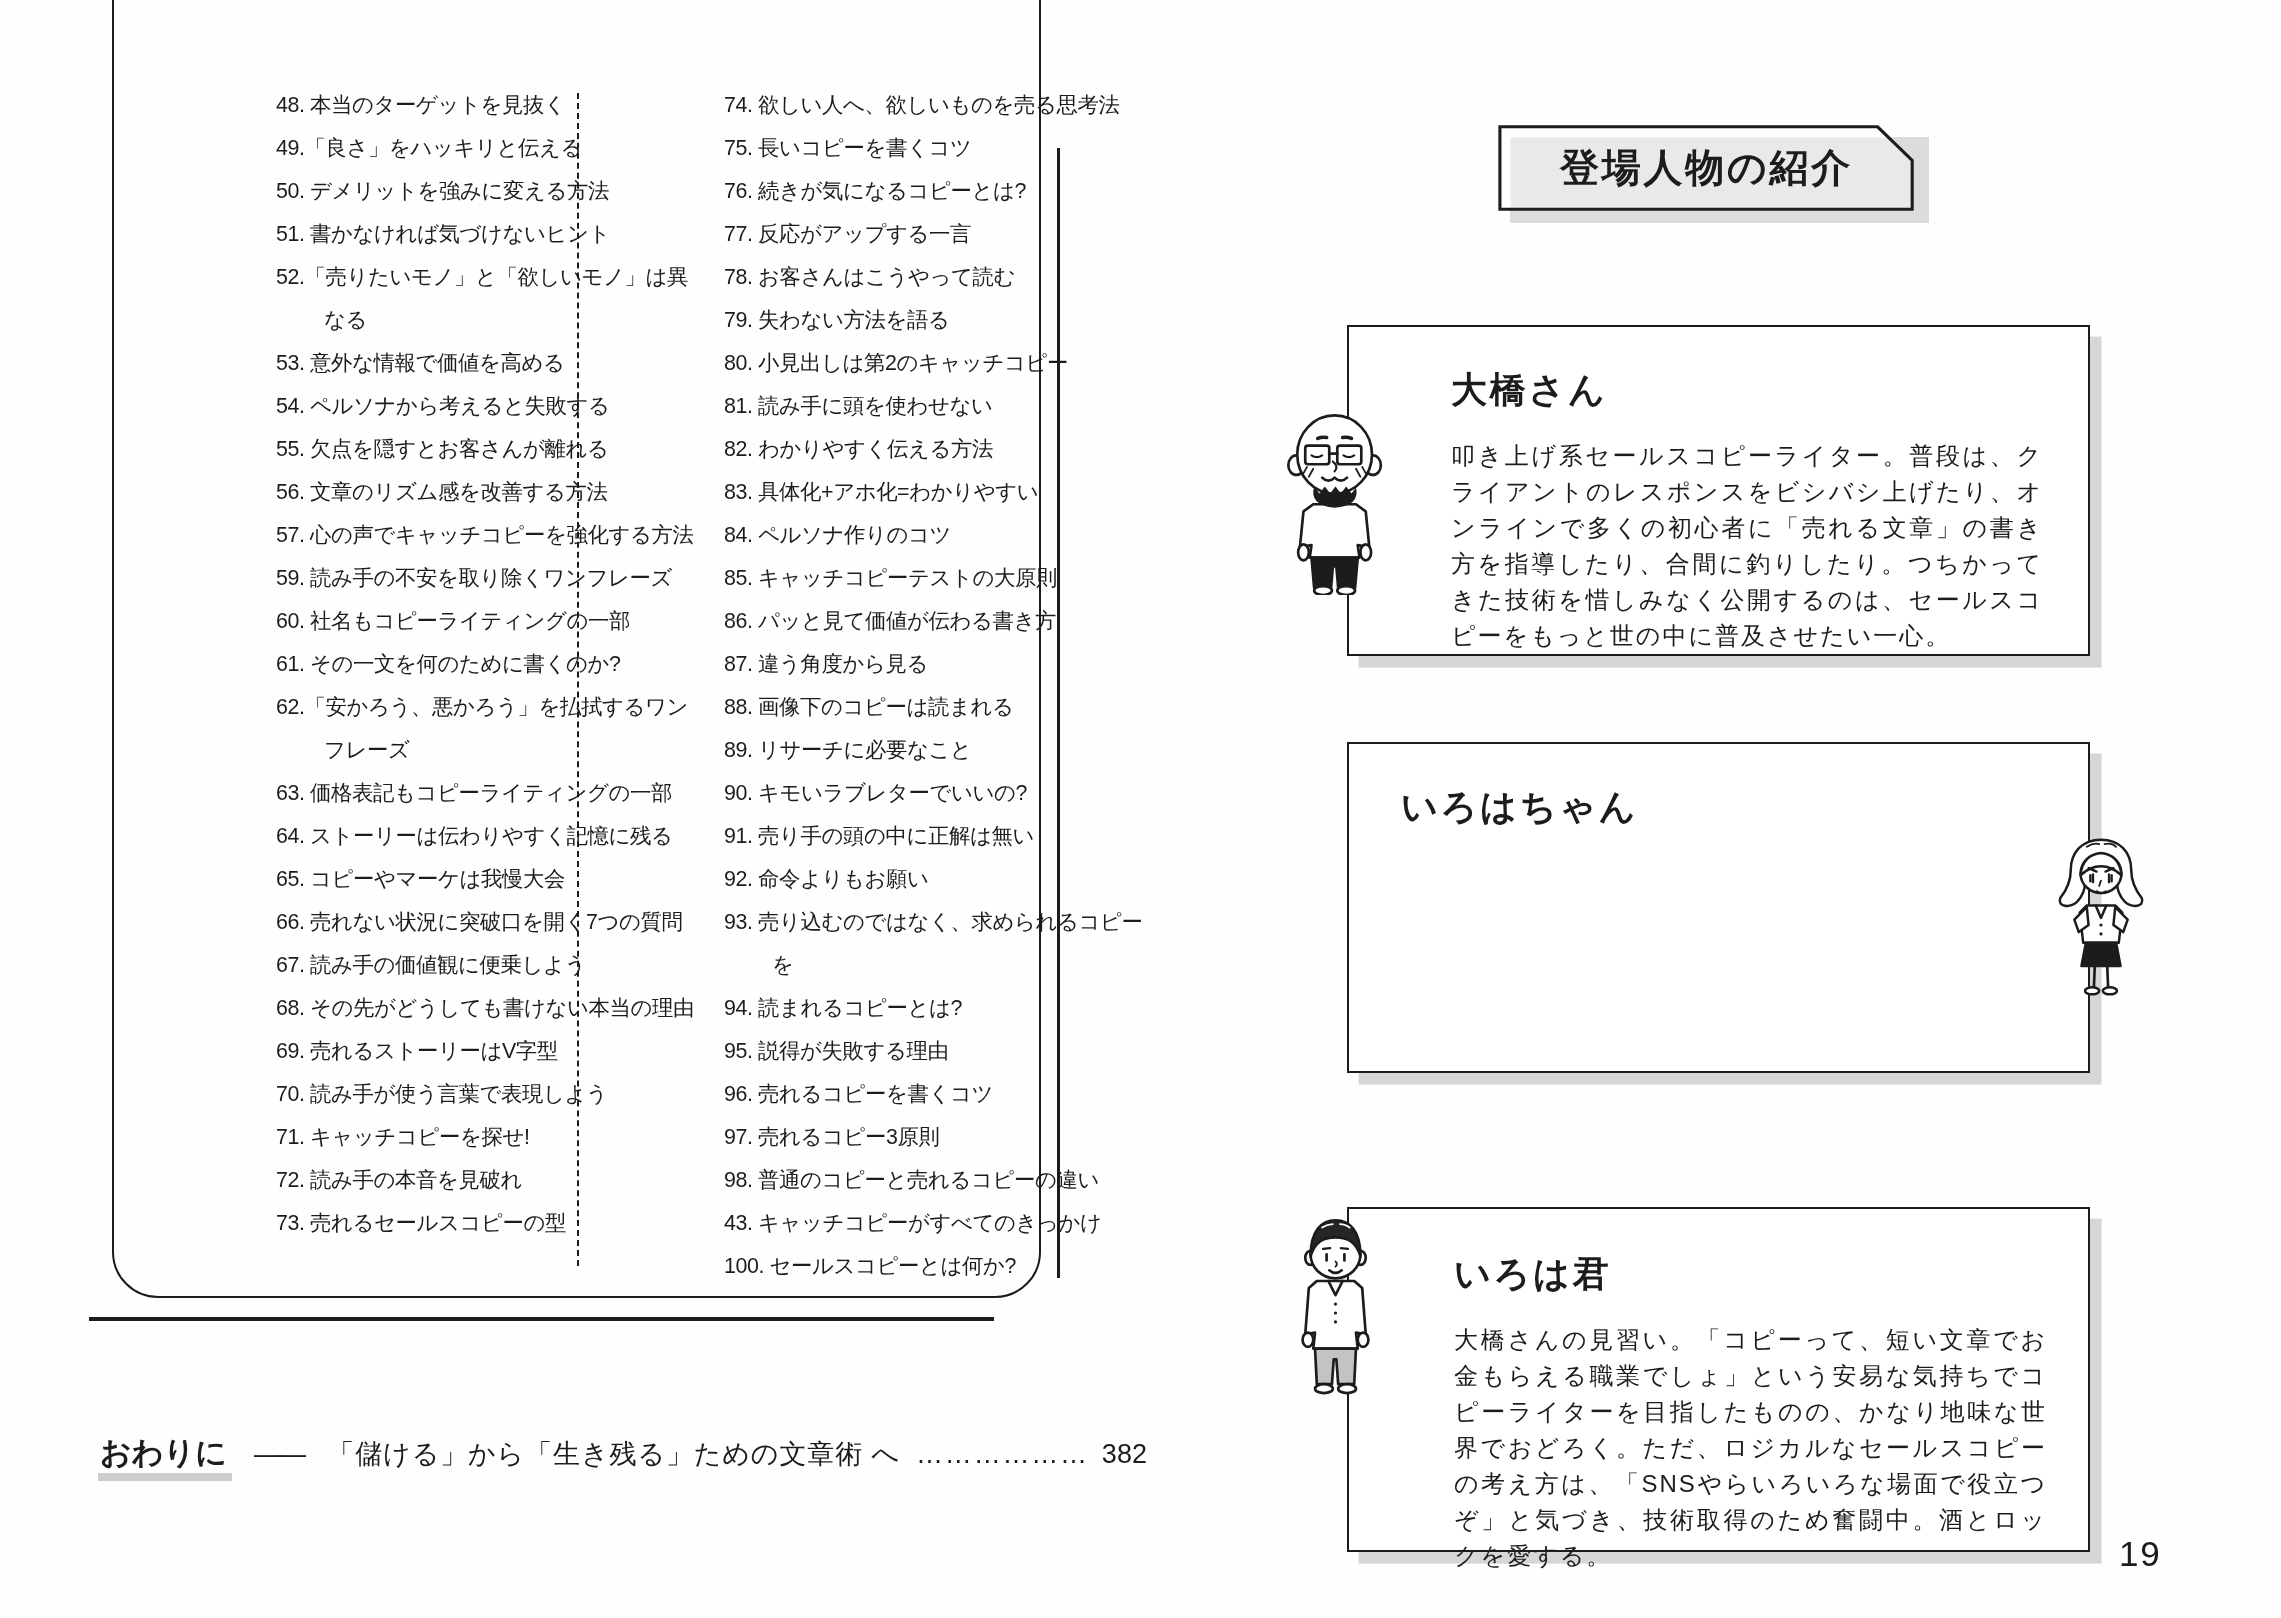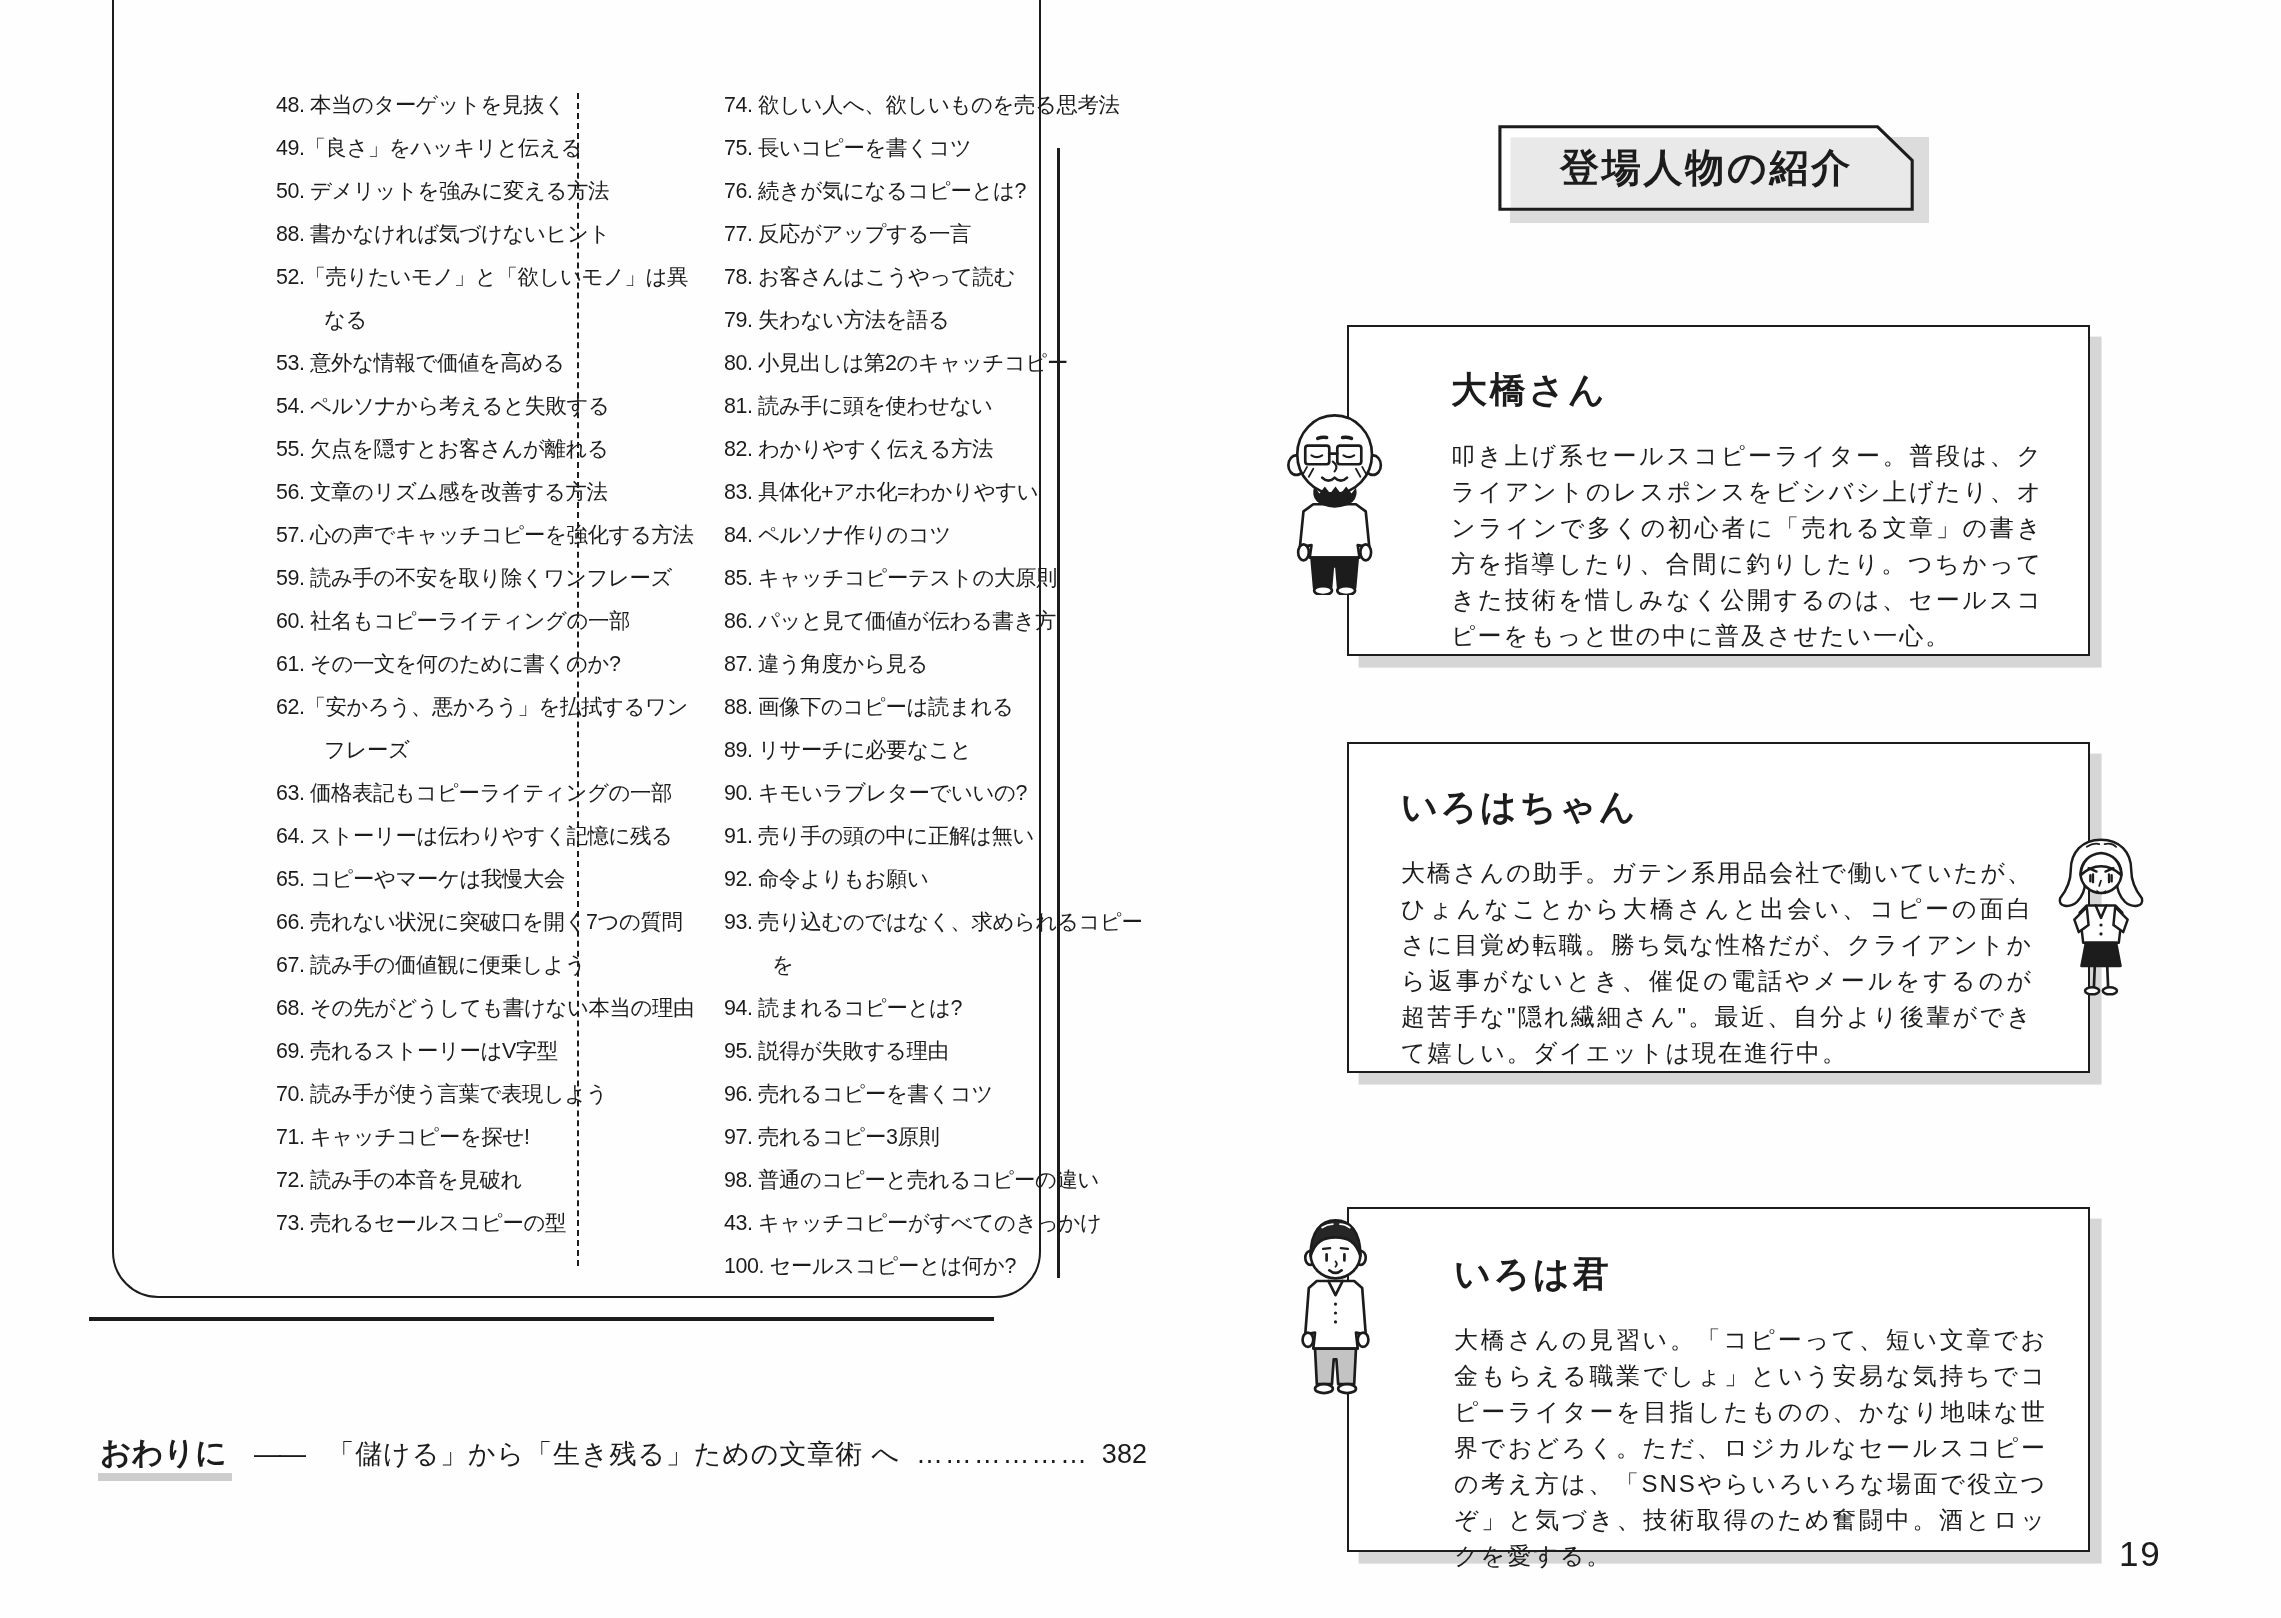--- a/index.html
+++ b/index.html
@@ -66,21 +66,21 @@
 </head>
 <body>
 
 <div class="sheet">
 
   <div class="toc-box">
     <div class="toc-col left">
         <div class="toc-item">48. 本当のターゲットを見抜く</div>
         <div class="toc-item">49.「良さ」をハッキリと伝える</div>
         <div class="toc-item">50. デメリットを強みに変える方法</div>
-        <div class="toc-item">88. 書かなければ気づけないヒント</div>
+        <div class="toc-item">51. 書かなければ気づけないヒント</div>
         <div class="toc-item">52.「売りたいモノ」と「欲しいモノ」は異なる</div>
         <div class="toc-item">53. 意外な情報で価値を高める</div>
         <div class="toc-item">54. ペルソナから考えると失敗する</div>
         <div class="toc-item">55. 欠点を隠すとお客さんが離れる</div>
         <div class="toc-item">56. 文章のリズム感を改善する方法</div>
         <div class="toc-item">57. 心の声でキャッチコピーを強化する方法</div>
         <div class="toc-item">59. 読み手の不安を取り除くワンフレーズ</div>
         <div class="toc-item">60. 社名もコピーライティングの一部</div>
         <div class="toc-item">61. その一文を何のために書くのか?</div>
         <div class="toc-item">62.「安かろう、悪かろう」を払拭するワンフレーズ</div>
@@ -172,21 +172,20 @@
       <path d="M34,51 q6,4 12,0 M70,51 q6,4 12,0" fill="none" stroke-width="2.5"></path>
       <path d="M58,58 q7,5 2,11" fill="none" stroke-width="2.5"></path>
       <path d="M29,64 l-5,9 M36,66 l-5,9 M91,64 l5,9 M84,66 l5,9" stroke-width="2"></path>
       <path d="M46,76 q7,7 14,0 q7,7 14,0" fill="none"></path>
       <path d="M37,86 l6,8 6,-8 6,8 6,-8 6,8 6,-8 6,8 5,-7 q5,20 -24,23 q-29,-3 -23,-24 z" fill="#1c1c1c" stroke="none"></path>
     </g>
   </svg>
 
   <div class="char-box" id="box-irohachan">
     <div class="char-name">いろはちゃん</div>
-    <div class="char-desc">大橋さんの助手。ガテン系用品会社で働いていたが、ひょんなことから大橋さんと出会い、コピーの面白さに目覚め転職。勝ち気な性格だが、クライアントから返事がないとき、催促の電話やメールをするのが超苦手な"隠れ繊細さん"。最近、自分より後輩ができて嬉しい。ダイエットは現在進行中。</div>
   </div>
   <svg class="illu" id="illu-irohachan" viewBox="0 0 108 182">
     <g stroke="#1c1c1c" stroke-width="2.8" fill="#ffffff" stroke-linecap="round" stroke-linejoin="round">
       <path d="M54,4 C33,4 20,18 20,38 C20,50 15,61 8,70 C5,80 19,81 27,74 C33,68 36,60 36,52 L36,42 C42,47 66,47 72,42 L72,52 C72,60 75,68 81,74 C89,81 103,80 100,70 C93,61 88,50 88,38 C88,18 75,4 54,4 Z"></path>
       <path d="M38,12 q8,-5 14,-3 M58,9 q8,-2 13,3" fill="none" stroke-width="2"></path>
       <path d="M38,78 L70,78 L78,86 L74,120 L34,120 L30,86 Z"></path>
       <path d="M38,80 L24,94 L29,108 L40,100 Z"></path>
       <path d="M70,80 L84,94 L79,108 L68,100 Z"></path>
       <path d="M48,78 L54,92 L60,78" fill="none"></path>
       <circle cx="54" cy="100" r="1.8" fill="#1c1c1c" stroke="none"></circle>

